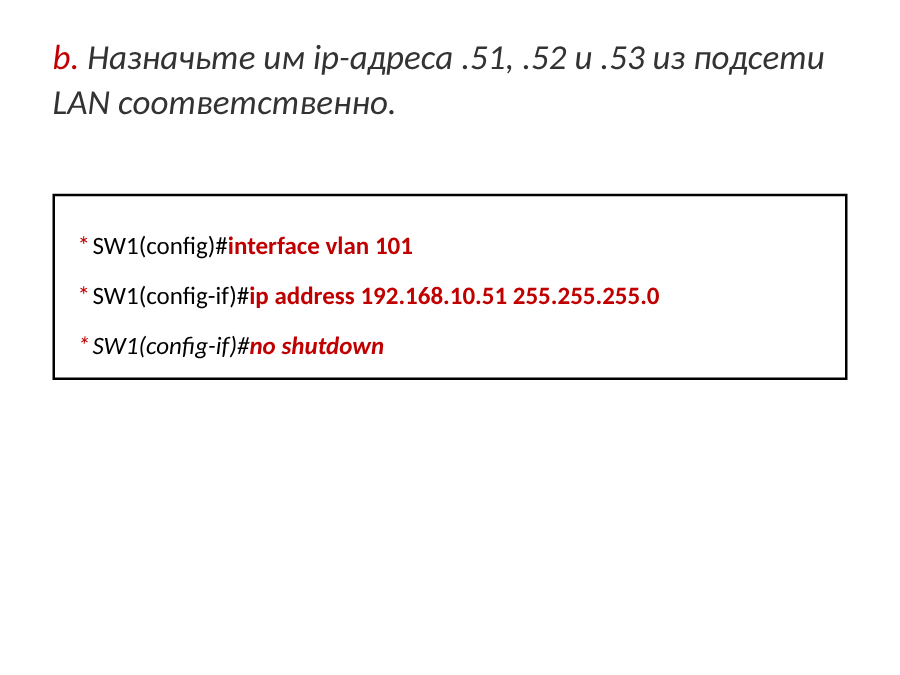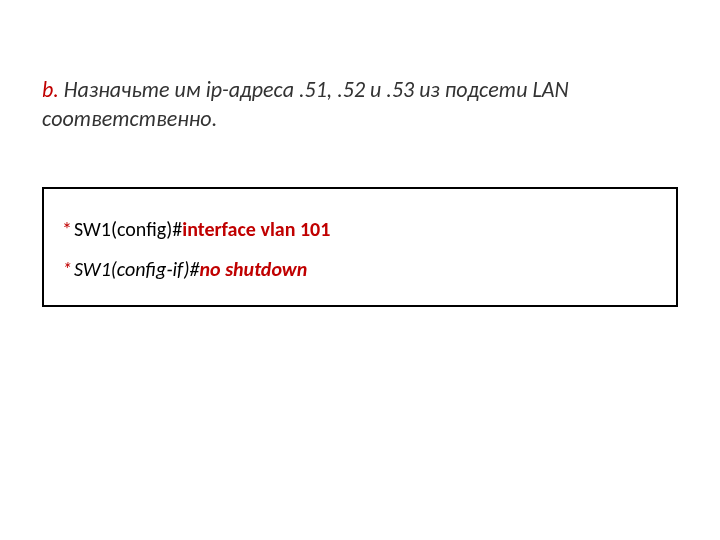--- a/index.html
+++ b/index.html
@@ -10,33 +10,32 @@
     body {
       width: 720px;
       height: 540px;
       background: #fff;
       font-family: Calibri, Arial, sans-serif;
       padding: 28px 42px;
       position: relative;
     }
     .task-heading {
       font-style: italic;
-      font-size: 22px;
+      font-size: 28px;
       line-height: 1.3;
       color: #333;
       margin-bottom: 54px;
-      margin-top: 48px;
     }
     .task-label {
       color: #C00000;
       font-style: italic;
     }
     .code-box {
       border: 2px solid #000;
-      padding: 28px 18px 24px 18px;
+      padding: 28px 18px 13px 18px;
       background: #fff;
     }
     .code-line {
       font-size: 20px;
       line-height: 1.2;
       margin-bottom: 16px;
       color: #000;
       font-family: Calibri, Arial, sans-serif;
     }
     .code-line:last-child {
@@ -64,15 +63,18 @@
 <div class="task-heading">
   <span class="task-label">b.</span>
   <span>Назначьте им ip-адреса .51, .52 и .53 из подсети LAN соответственно.</span>
 </div>
 
 <div class="code-box">
   <div class="code-line">
     <span class="star">*</span><span class="prompt">SW1(config)#</span><span class="cmd">interface vlan 101</span>
   </div>
   <div class="code-line">
+    <span class="star">*</span><span class="prompt">SW1(config-if)#</span><span class="cmd">ip address 192.168.10.51 255.255.255.0</span>
+  </div>
+  <div class="code-line">
     <span class="star">*</span><span class="prompt">SW1(config-if)#</span><span class="cmd">no shutdown</span>
   </div>
 </div>
 
 </body></html>

